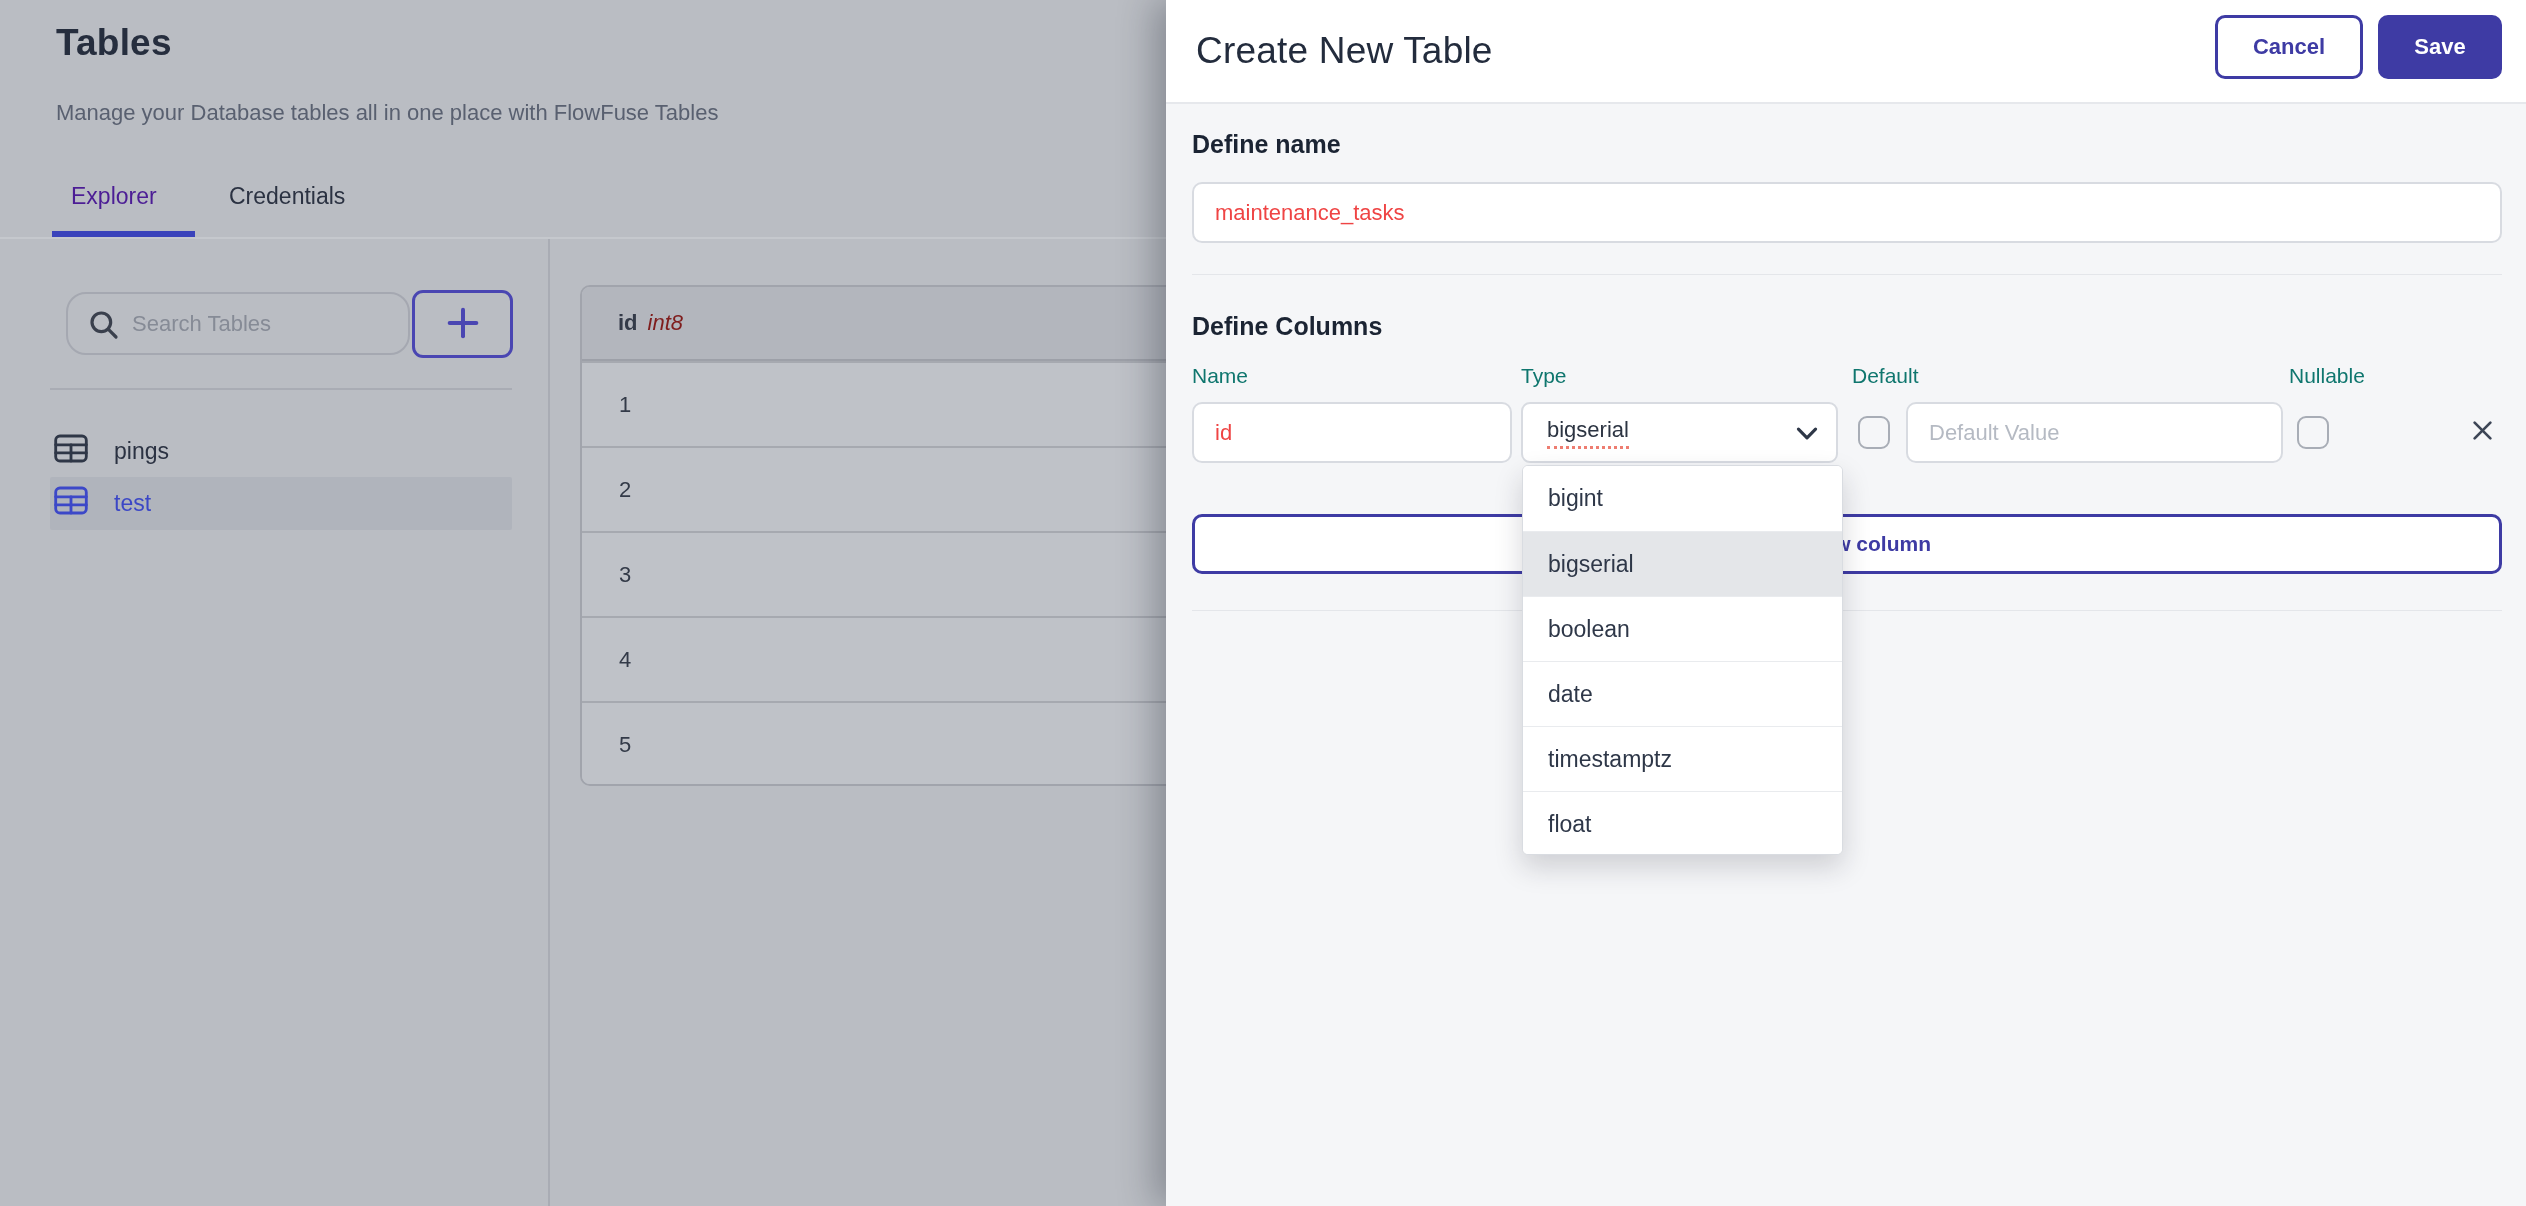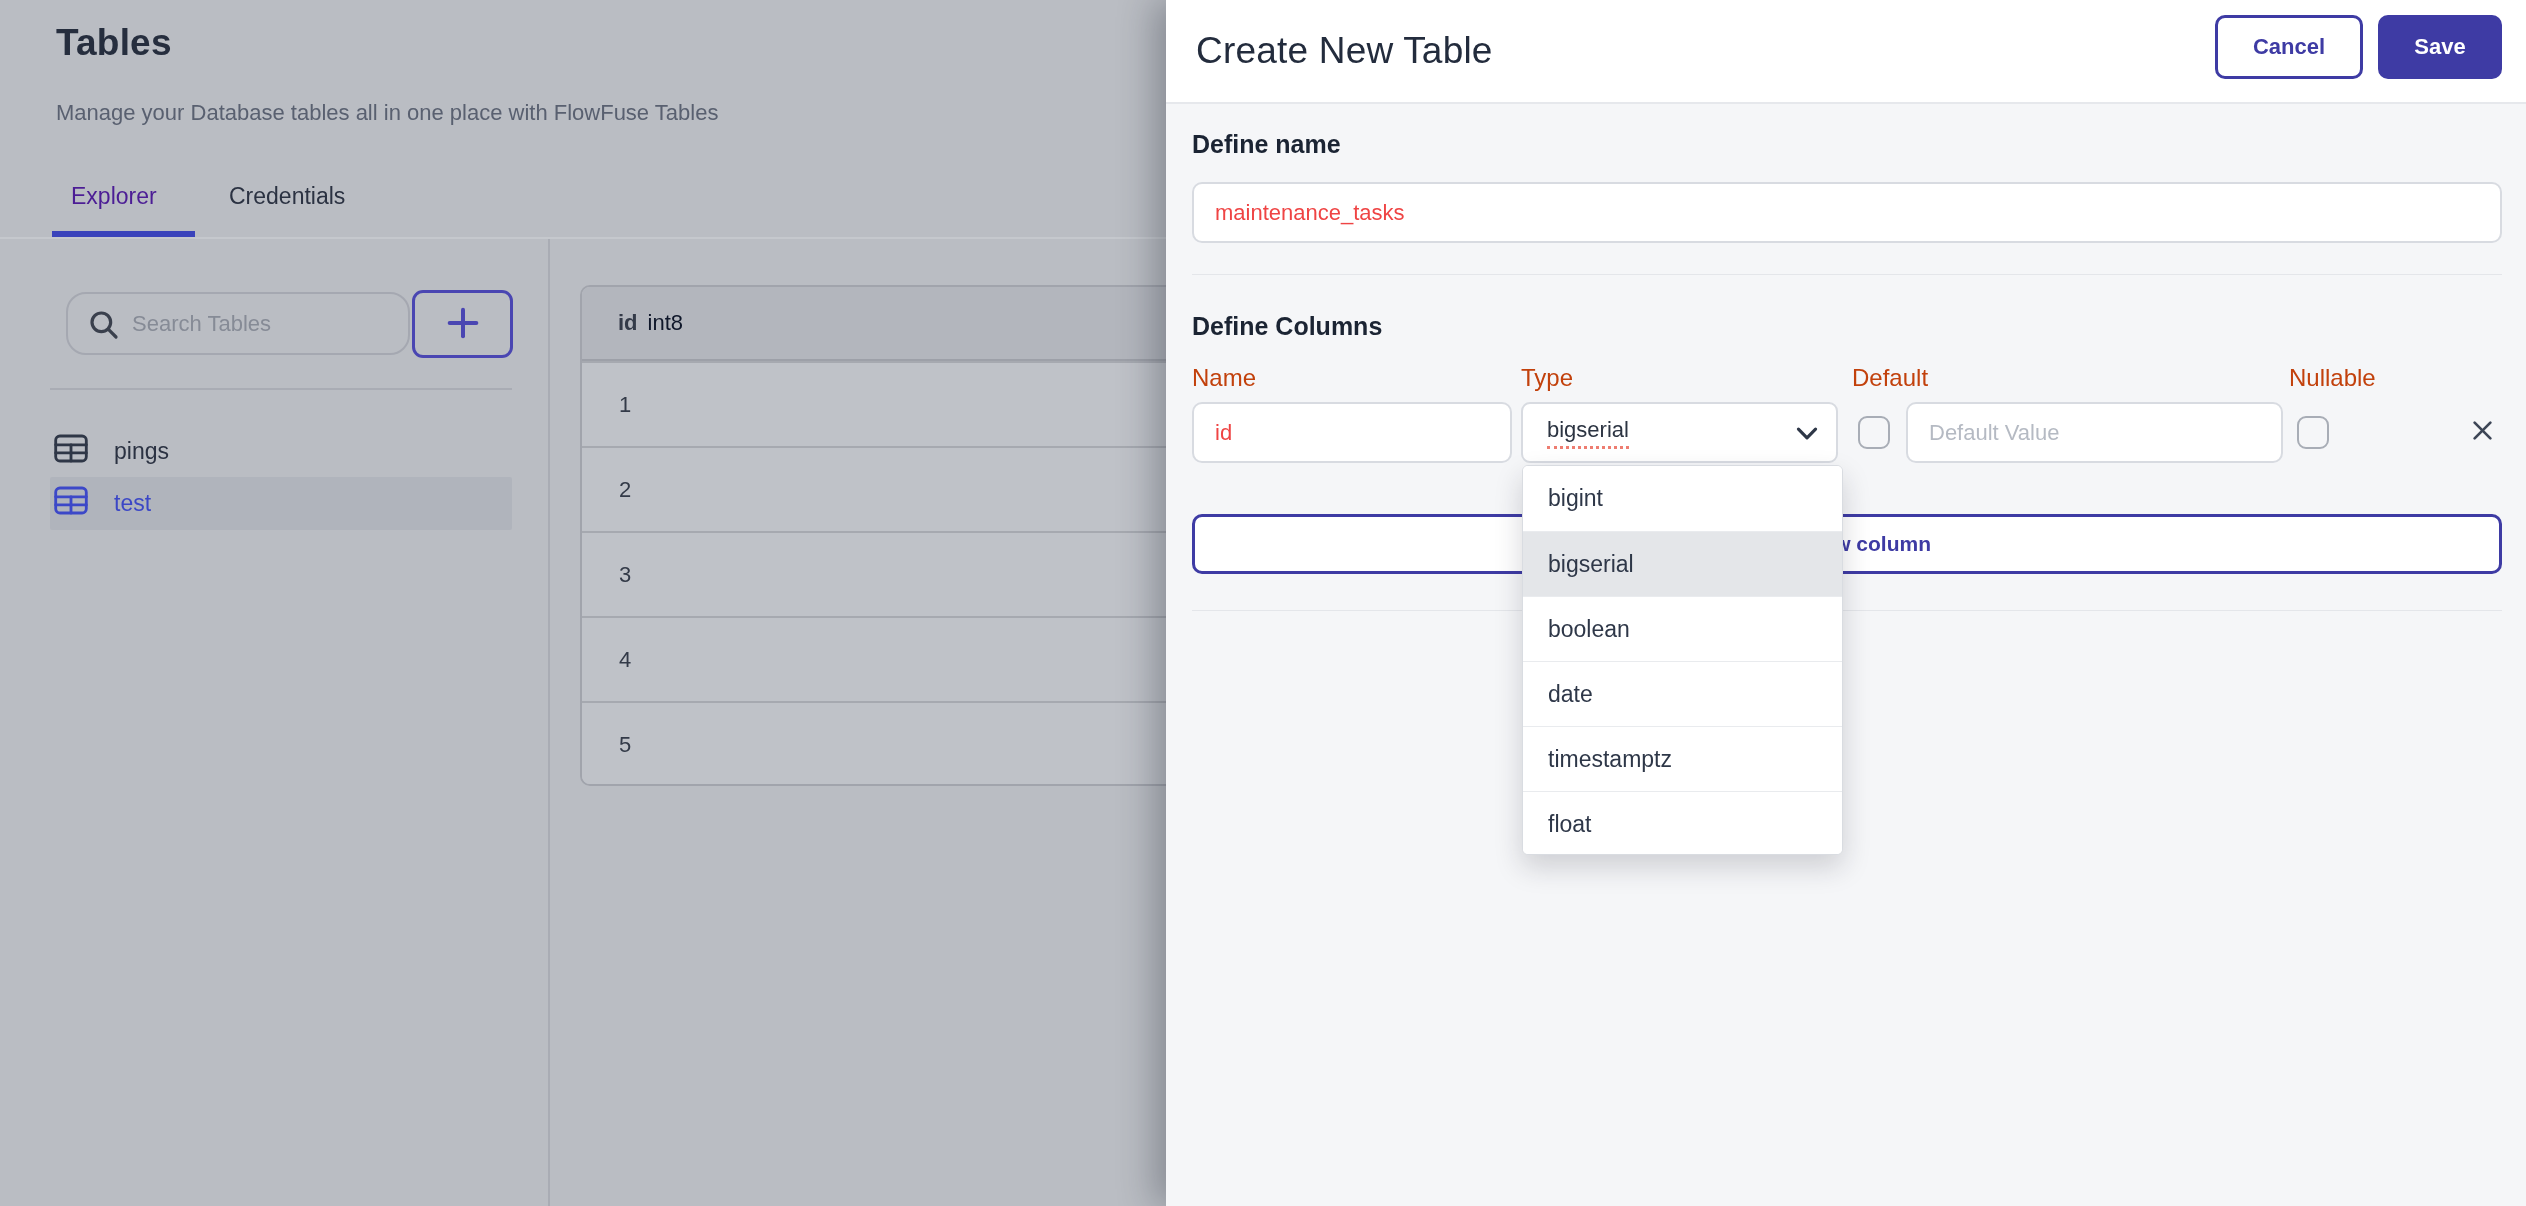--- a/index.html
+++ b/index.html
@@ -28,21 +28,21 @@
   .v-divider { position:absolute; left:548px; top:239px; width:2px; height:967px; background:#a9acb4; }
 
   .table-item { position:absolute; left:50px; width:462px; height:53px; display:flex; align-items:center; gap:26px; padding-left:4px; cursor:pointer; font-size:23px; }
   .item-pings { top:425px; color:#2b3242; }
   .item-test  { top:477px; color:#3b47c6; background:#b0b4bc; border-radius:2px; }
 
   
   .grid-card { position:absolute; left:580px; top:285px; width:621px; height:501px; border:2px solid #a1a4ac; border-radius:10px; background:#bfc2c8; overflow:hidden; }
   .grid-header { height:74px; background:#b3b6bd; border-bottom:2px solid #9da0a8; display:flex; align-items:center; padding-left:36px; gap:10px; }
   .grid-col-name { font-size:22px; font-weight:700; color:#333a48; }
-  .grid-col-type { font-size:22px; color:#0f172a; }
+  .grid-col-type { font-size:22px; color:#7f1d1d;font-style:italic; }
   .grid-row { height:85px; display:flex; align-items:center; padding-left:37px; font-size:22px; color:#333a48; border-top:2px solid #a6a9b0; background:#bfc2c8; }
   .grid-row:first-of-type { border-top:none; }
 
   
   .drawer { position:absolute; left:1166px; top:0; width:1360px; height:1206px; background:#f5f6f8; box-shadow:-12px 0 34px rgba(20,25,40,.30); }
   .drawer-header { position:absolute; left:0; top:0; width:100%; height:104px; background:#ffffff; border-bottom:2px solid #e6e8ec; }
   .drawer-title { position:absolute; left:30px; top:0; height:102px; display:flex; align-items:center; font-size:37px; font-weight:400; color:#232c3d; letter-spacing:.2px; }
   .btn { display:flex; align-items:center; justify-content:center; border-radius:10px; font-size:22px; font-weight:700; cursor:pointer; font-family:"Liberation Sans",sans-serif; }
   .btn-cancel { position:absolute; left:1049px; top:15px; width:148px; height:64px; background:#ffffff; border:3px solid #3e3ba4; color:#3e3ba4; }
   .btn-save { position:absolute; left:1212px; top:15px; width:124px; height:64px; background:#3e3ba4; border:3px solid #3e3ba4; color:#ffffff; }
@@ -51,21 +51,21 @@
   .h-define-name { top:130px; }
   .h-define-columns { top:312px; }
 
   .text-input { background:#ffffff; border:2px solid #d8dbe1; border-radius:10px; font-size:22px; color:#ef4444; padding:0 21px; outline:none; font-family:"Liberation Sans",sans-serif; }
   .text-input::placeholder { color:#b5bac3; }
   .name-input { position:absolute; left:26px; top:182px; width:1310px; height:61px; }
 
   .sec-divider { position:absolute; left:26px; width:1310px; height:1px; background:#e4e6ea; }
   .div1 { top:274px; } .div2 { top:610px; }
 
-  .field-label { position:absolute; top:364px; font-size:24px; color:#c2410c; }
+  .field-label { position:absolute; top:364px; font-size:21px; color:#0f766e; }
   .lbl-name { left:26px; } .lbl-type { left:355px; } .lbl-default { left:686px; } .lbl-nullable { left:1123px; }
 
   .col-name-input { position:absolute; left:26px; top:402px; width:320px; height:61px; }
   .type-select { position:absolute; left:355px; top:402px; width:317px; height:61px; background:#fff; border:2px solid #d8dbe1; border-radius:9px; cursor:pointer; display:flex; align-items:center; padding-left:24px; }
   .type-value { font-size:22px; color:#2c3442; border-bottom:3px dotted #ee7d71; padding-bottom:3px; }
   .chevron { position:absolute; right:18px; top:22px; }
 
   .checkbox { position:absolute; top:416px; width:32px; height:33px; appearance:none; -webkit-appearance:none; border:2px solid #a8adb6; border-radius:9px; background:transparent; cursor:pointer; }
   .cb-default { left:692px; } .cb-nullable { left:1131px; }
   .default-input { position:absolute; left:740px; top:402px; width:377px; height:61px; }

